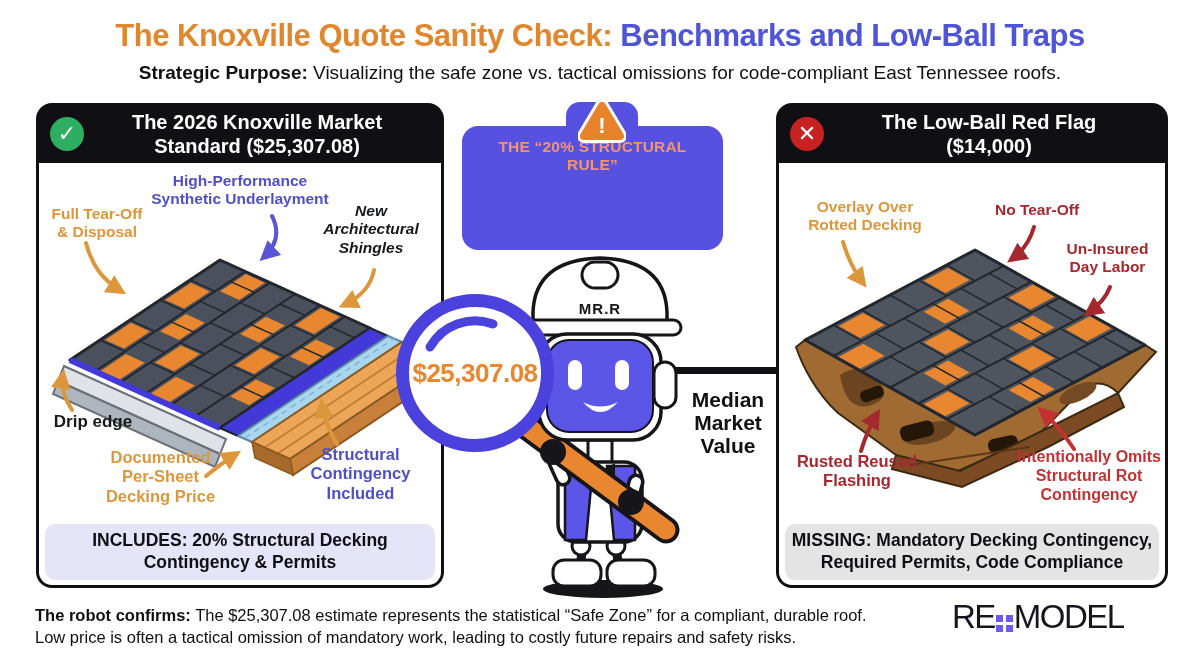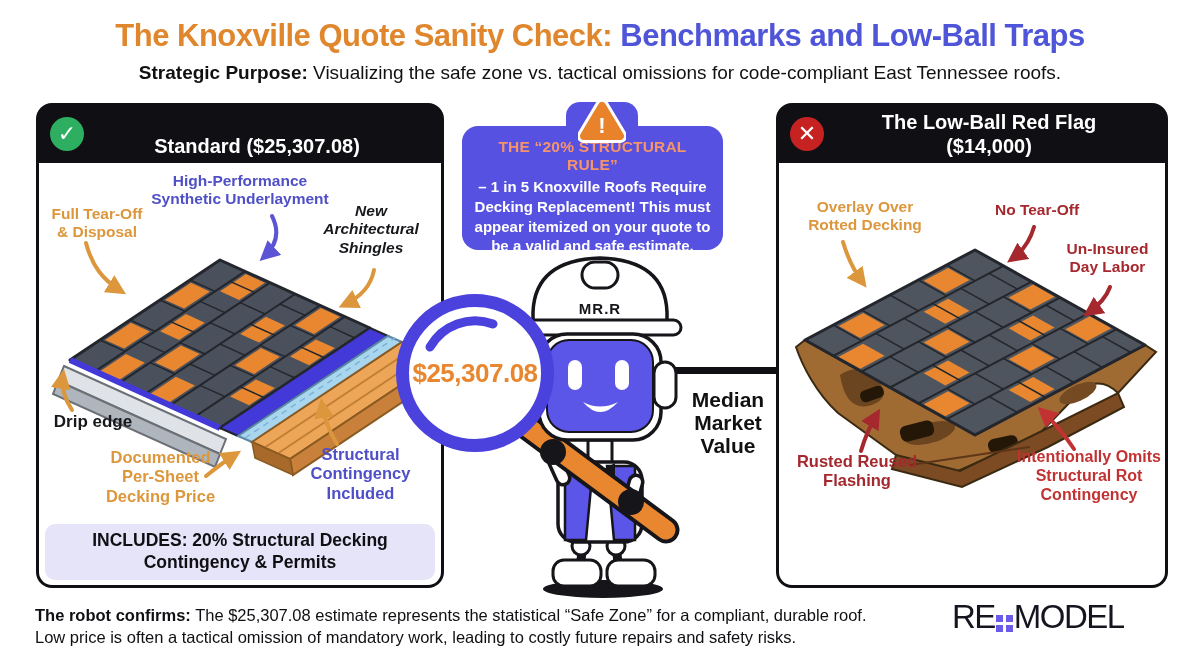--- a/index.html
+++ b/index.html
@@ -63,36 +63,38 @@
     <span class="t-orange">The Knoxville Quote Sanity Check:</span><span class="t-blue"> Benchmarks and Low-Ball Traps</span>
   </div>
   <div class="abs subtitle">
     <b>Strategic Purpose:</b><span> Visualizing the safe zone vs. tactical omissions for code-compliant East Tennessee roofs.</span>
   </div>
 
   <div id="panel-left" class="abs panel">
     <div class="panel-head">
       <div class="badge green">✓</div>
       <div class="panel-title">
-        <br>
+        <span>The 2026 Knoxville Market</span><br>
         <span>Standard </span><span class="amount">($25,307.08)</span>
       </div>
     </div>
     <div class="panel-foot foot-lavender">INCLUDES: 20% Structural Decking
 Contingency &amp; Permits</div>
   </div>
 
   <div id="panel-right" class="abs panel">
     <div class="panel-head">
       <div class="badge red">✕</div>
       <div class="panel-title">
         <span>The Low-Ball Red Flag</span><br>
         <span class="amount">($14,000)</span>
       </div>
     </div>
+    <div class="panel-foot foot-gray">MISSING: Mandatory Decking Contingency,
+Required Permits, Code Compliance</div>
   </div>
 
   <div class="abs conn" style="left:350px;top:366px;width:56px;"></div>
   <div class="abs conn" style="left:652px;top:367px;width:126px;"></div>
 
   <svg id="roof-left" class="abs noptr" style="left:40px;top:230px;" width="420" height="285" viewBox="0 0 420 285">
     <g id="left-shingles">
         <polygon points="30.0,130.0 180.0,30.0 330.0,98.0 180.0,198.0" fill="#4A515C" stroke="#23262c" stroke-width="3" stroke-linejoin="round"></polygon>
         <polygon points="65.1,110.0 90.9,92.8 109.9,101.4 84.1,118.6" fill="#E8872F"></polygon>
         <polygon points="125.1,70.0 150.9,52.8 169.9,61.4 144.1,78.6" fill="#E8872F"></polygon>
@@ -234,21 +236,20 @@
 Flashing</div>
   <div class="abs lbl lbl-dred" style="left:1045px;top:240px;width:125px;">Un-Insured
 Day Labor</div>
   <div class="abs lbl lbl-red" style="left:1008px;top:448px;width:162px;font-size:16px;">Intentionally Omits
 Structural Rot
 Contingency</div>
 
   <div id="warn-notch" class="abs"></div>
   <div id="warn-box" class="abs">
     <div id="warn-title">THE “20% STRUCTURAL RULE”</div>
-    <div id="warn-body">– 1 in 5 Knoxville Roofs Require Decking Replacement! This must appear itemized on your quote to be a valid and safe estimate.</div>
   </div>
   <svg class="abs noptr" style="left:578px;top:100px;" width="48" height="44" viewBox="0 0 48 44">
     <polygon points="24,6 42,36 6,36" fill="none" stroke="#ffffff" stroke-width="14" stroke-linejoin="round"></polygon>
     <polygon points="24,6 42,36 6,36" fill="#E8822B" stroke="#E8822B" stroke-width="8" stroke-linejoin="round"></polygon>
     <text x="24" y="33" text-anchor="middle" font-size="22" font-weight="bold" fill="#ffffff">!</text>
   </svg>
 
   <svg class="abs noptr" style="left:455px;top:250px;" width="290" height="350" viewBox="0 0 290 350">
     <ellipse cx="148" cy="339" rx="60" ry="9" fill="#15151a"></ellipse>
     <rect x="123" y="280" width="9" height="38" fill="#15151a" transform="rotate(8 127 299)"></rect>

